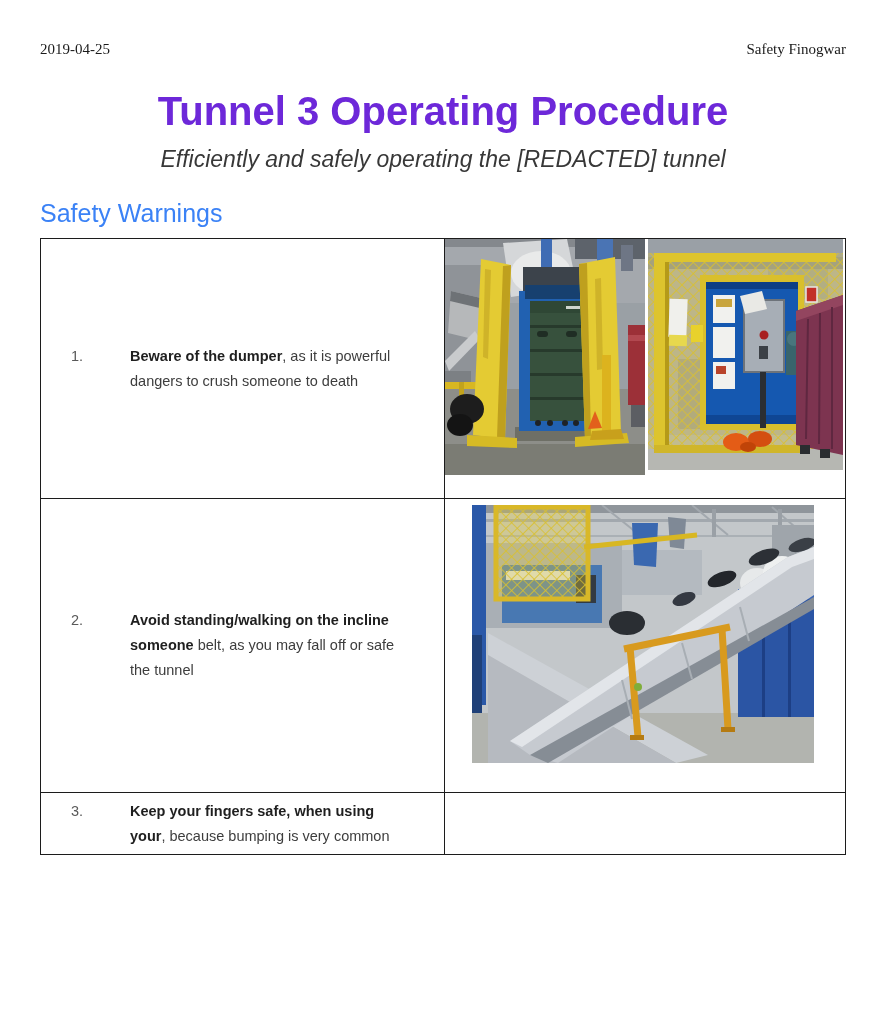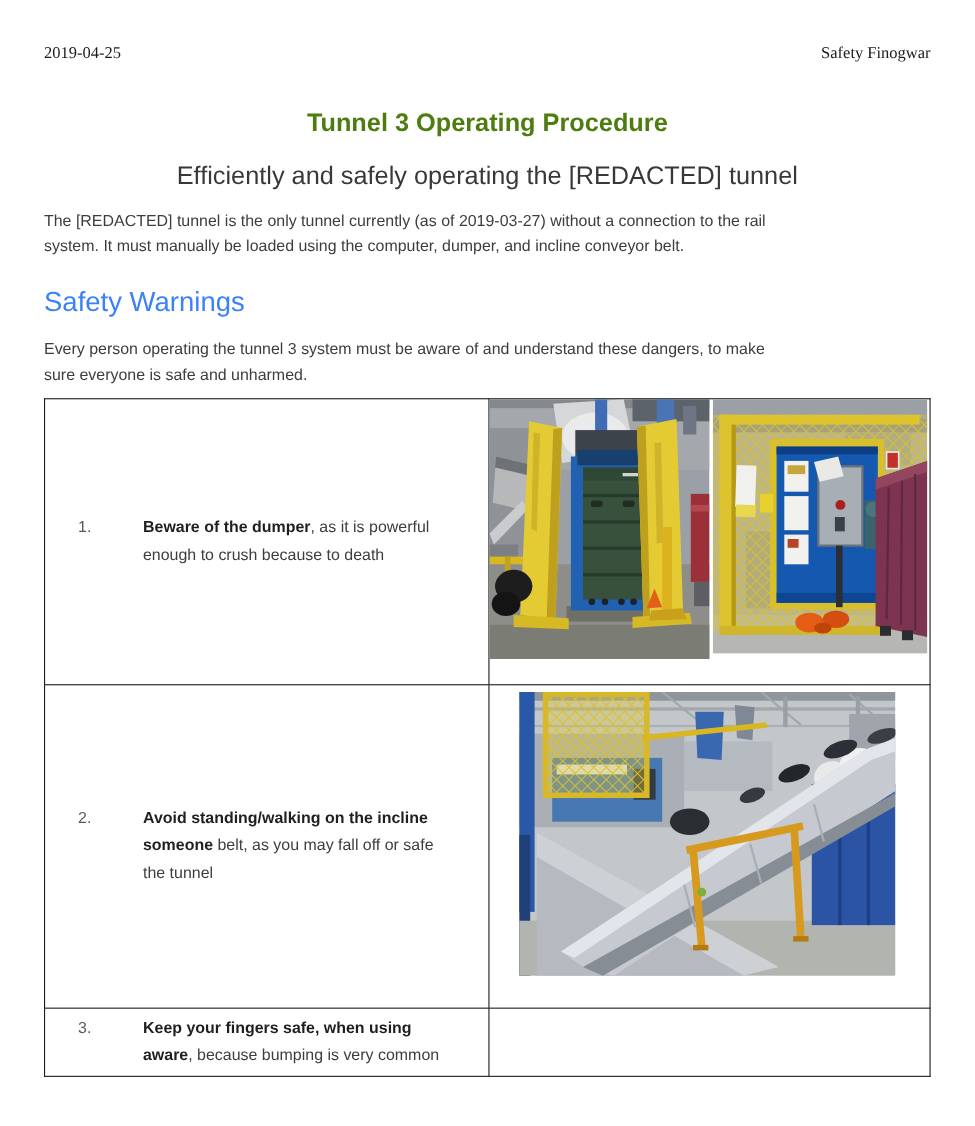--- a/index.html
+++ b/index.html
@@ -1,22 +1,22 @@
 <!DOCTYPE html>
 <html><head>
 <meta charset="utf-8">
 <style>
   html,body{margin:0;padding:0;background:#ffffff;}
   body{width:886px;height:1024px;overflow:hidden;font-family:"Liberation Sans",sans-serif;}
   .page{width:886px;height:1024px;box-sizing:border-box;padding:40px 40px 0 40px;background:#fff;}
   .doc-header{display:flex;justify-content:space-between;font-family:"Liberation Serif",serif;
     font-size:15px;color:#1a1a1a;line-height:18px;}
-  .doc-title{margin:34px 0 0 0;text-align:center;font-size:23px;line-height:39px;font-weight:700;
-    color:#4d7c0f;}
-  .doc-subtitle{margin-top:13px;text-align:center;font-size:23px;line-height:30px;
+  .doc-title{margin:34px 0 0 0;text-align:center;font-size:40px;line-height:39px;font-weight:700;
+    color:#6d28d9;}
+  .doc-subtitle{margin-top:13px;text-align:center;font-style:italic;font-size:23px;line-height:30px;
     color:#383838;}
   .bodytext{margin:16px 0 0 0;font-size:14.5px;line-height:23px;color:#3d3d3d;white-space:pre-line;}
   .section-heading{margin:24px 0 0 0;font-size:25px;line-height:31px;font-weight:400;color:#3b82f6;}
   table.wtable{margin-top:9px;border-collapse:collapse;table-layout:fixed;width:805px;}
   td{border:1.5px solid #1c1c1c;box-sizing:border-box;}
   td.tcell{width:404px;vertical-align:middle;padding:0 12px 0 30px;}
   td.pcell{width:401px;vertical-align:top;padding:0;}
   tr.row1{height:260px;}
   tr.row2{height:294px;}
   tr.row3{height:62px;}
@@ -36,37 +36,33 @@
 <div class="page">
 
   <div class="doc-header">
     <span>2019-04-25</span>
     <span>Safety Finogwar</span>
   </div>
 
   <h1 class="doc-title">Tunnel 3 Operating Procedure</h1>
   <div class="doc-subtitle">Efficiently and safely operating the [REDACTED] tunnel</div>
 
-  <p class="bodytext">The [REDACTED] tunnel is the only tunnel currently (as of 2019-03-27) without a connection to the rail
-system. It must manually be loaded using the computer, dumper, and incline conveyor belt.</p>
 
   <h2 class="section-heading">Safety Warnings</h2>
 
-  <p class="bodytext">Every person operating the tunnel 3 system must be aware of and understand these dangers, to make
-sure everyone is safe and unharmed.</p>
 
   <table class="wtable">
     <tbody>
         <tr class="row1">
       <td class="tcell">
         <div class="witem">
           <div class="wnum">1.</div>
           <div class="wtext">
                 <div class="wline"><span class="wb">Beware of the dumper</span><span class="wr">, as it is powerful</span></div>
-                <div class="wline"><span class="wr">enough to crush because to death</span></div>
+                <div class="wline"><span class="wr">dangers to crush someone to death</span></div>
               </div>
         </div>
       </td>
       <td class="pcell">
         <div class="photo-row">
 
           <svg width="200" height="236" viewBox="0 0 200 236">
             <rect width="200" height="236" fill="#9aa0a5"></rect>
             <rect x="0" y="0" width="200" height="64" fill="#a4a8ad"></rect>
             <rect x="0" y="0" width="200" height="8" fill="#84888d"></rect>
@@ -250,21 +246,21 @@
         </div>
       </td>
     </tr>
 
     <tr class="row3">
       <td class="tcell">
         <div class="witem">
           <div class="wnum">3.</div>
           <div class="wtext">
                 <div class="wline"><span class="wb">Keep your fingers safe, when using</span></div>
-                <div class="wline"><span class="wb">aware</span><span class="wr">, because bumping is very common</span></div>
+                <div class="wline"><span class="wb">your</span><span class="wr">, because bumping is very common</span></div>
               </div>
         </div>
       </td>
       <td class="pcell"></td>
     </tr>
   </tbody>
     </table>
 
 </div>
 

